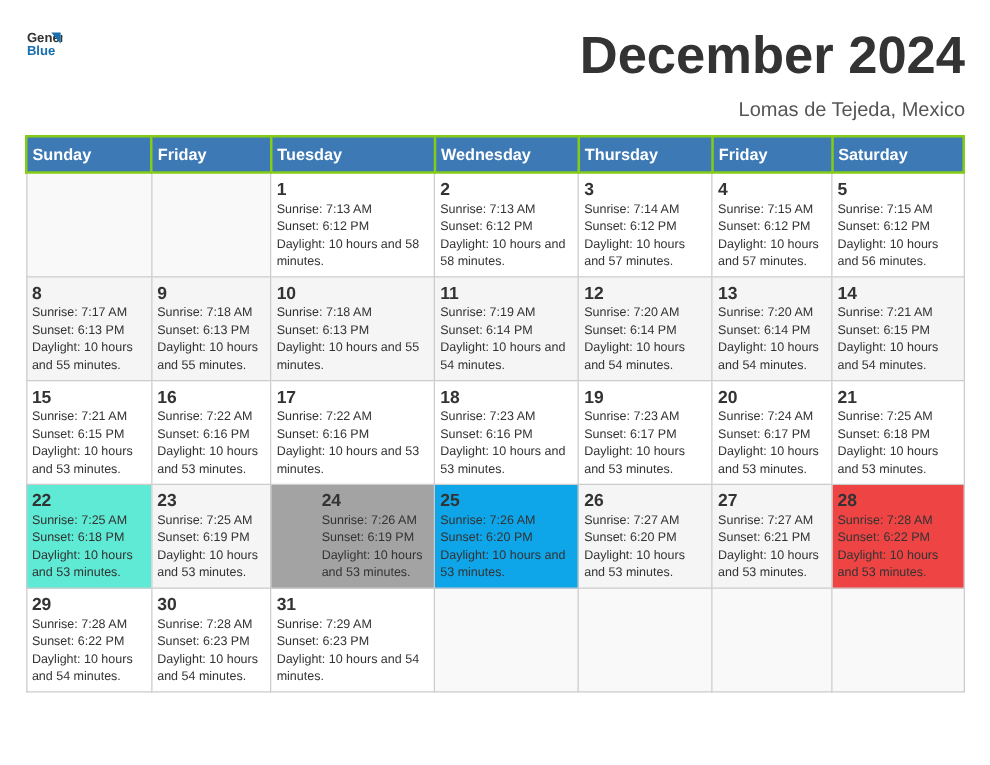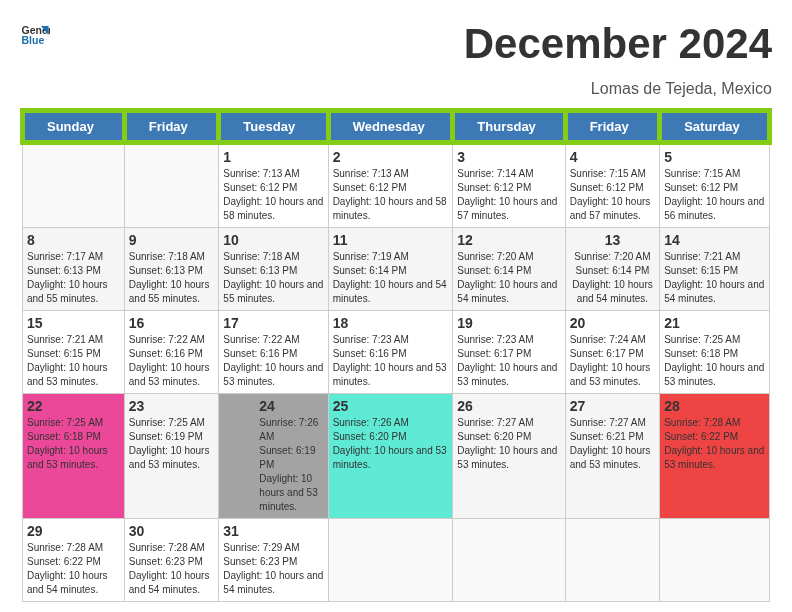--- a/index.html
+++ b/index.html
@@ -39,25 +39,25 @@
       margin-top: 12px;
     }
     table {
       width: 100%;
       border-collapse: collapse;
       font-size: 11px;
     }
     th {
       background-color: #3d7ab5;
       color: white;
-      padding: 6px 22px;
+      padding: 6px 4px;
       text-align: left;
       font-size: 13px;
       font-weight: bold;
-      border: 5px solid #84cc16;
+      border: 2px solid #84cc16;
     }
     td {
       border: 1px solid #ccc;
       padding: 4px;
       vertical-align: top;
       min-height: 70px;
       height: 80px;
       background: #fff;
     }
     tr:nth-child(even) td {
@@ -147,21 +147,21 @@
           <div class="day-info">Sunrise: 7:18 AM<br>Sunset: 6:13 PM<br>Daylight: 10 hours and 55 minutes.</div>
         </td>
         <td style="background: rgb(245, 245, 245);">
           <span class="day-num">11</span>
           <div class="day-info">Sunrise: 7:19 AM<br>Sunset: 6:14 PM<br>Daylight: 10 hours and 54 minutes.</div>
         </td>
         <td style="background: rgb(245, 245, 245);">
           <span class="day-num">12</span>
           <div class="day-info">Sunrise: 7:20 AM<br>Sunset: 6:14 PM<br>Daylight: 10 hours and 54 minutes.</div>
         </td>
-        <td style="background: rgb(245, 245, 245); text-align: center;">
+        <td style="background: rgb(245, 245, 245);">
           <span class="day-num">13</span>
           <div class="day-info">Sunrise: 7:20 AM<br>Sunset: 6:14 PM<br>Daylight: 10 hours and 54 minutes.</div>
         </td>
         <td style="background: rgb(245, 245, 245);">
           <span class="day-num">14</span>
           <div class="day-info">Sunrise: 7:21 AM<br>Sunset: 6:15 PM<br>Daylight: 10 hours and 54 minutes.</div>
         </td>
       </tr>
       <tr>
         <td>
@@ -187,33 +187,33 @@
         <td>
           <span class="day-num">20</span>
           <div class="day-info">Sunrise: 7:24 AM<br>Sunset: 6:17 PM<br>Daylight: 10 hours and 53 minutes.</div>
         </td>
         <td>
           <span class="day-num">21</span>
           <div class="day-info">Sunrise: 7:25 AM<br>Sunset: 6:18 PM<br>Daylight: 10 hours and 53 minutes.</div>
         </td>
       </tr>
       <tr style="background: rgb(245, 245, 245);">
-        <td style="background: #ec4899;">
+        <td style="background: #5eead4;">
           <span class="day-num">22</span>
           <div class="day-info">Sunrise: 7:25 AM<br>Sunset: 6:18 PM<br>Daylight: 10 hours and 53 minutes.</div>
         </td>
         <td style="background: rgb(245, 245, 245);">
           <span class="day-num">23</span>
           <div class="day-info">Sunrise: 7:25 AM<br>Sunset: 6:19 PM<br>Daylight: 10 hours and 53 minutes.</div>
         </td>
         <td style="background: #a3a3a3; padding-left: 40px;">
           <span class="day-num">24</span>
           <div class="day-info">Sunrise: 7:26 AM<br>Sunset: 6:19 PM<br>Daylight: 10 hours and 53 minutes.</div>
         </td>
-        <td style="background: #5eead4;">
+        <td style="background: #0ea5e9;">
           <span class="day-num">25</span>
           <div class="day-info">Sunrise: 7:26 AM<br>Sunset: 6:20 PM<br>Daylight: 10 hours and 53 minutes.</div>
         </td>
         <td style="background: rgb(245, 245, 245);">
           <span class="day-num">26</span>
           <div class="day-info">Sunrise: 7:27 AM<br>Sunset: 6:20 PM<br>Daylight: 10 hours and 53 minutes.</div>
         </td>
         <td style="background: rgb(245, 245, 245);">
           <span class="day-num">27</span>
           <div class="day-info">Sunrise: 7:27 AM<br>Sunset: 6:21 PM<br>Daylight: 10 hours and 53 minutes.</div>

